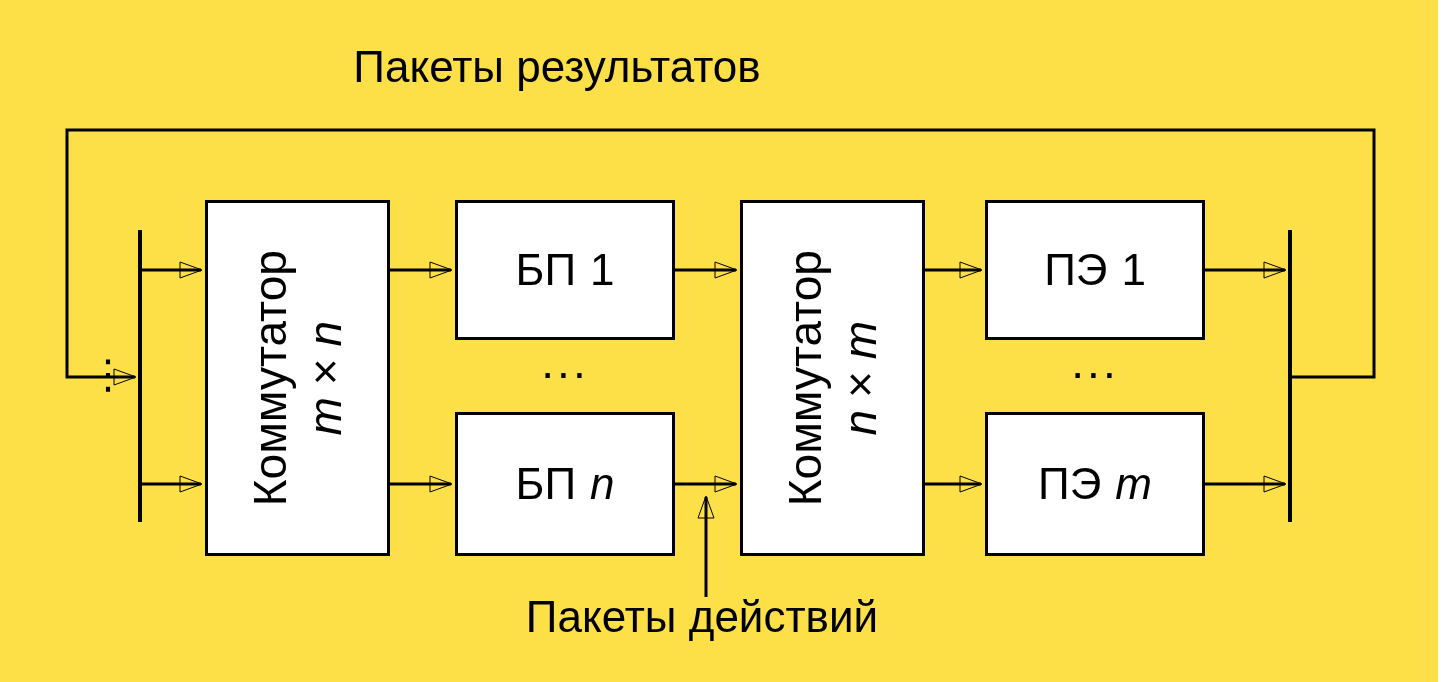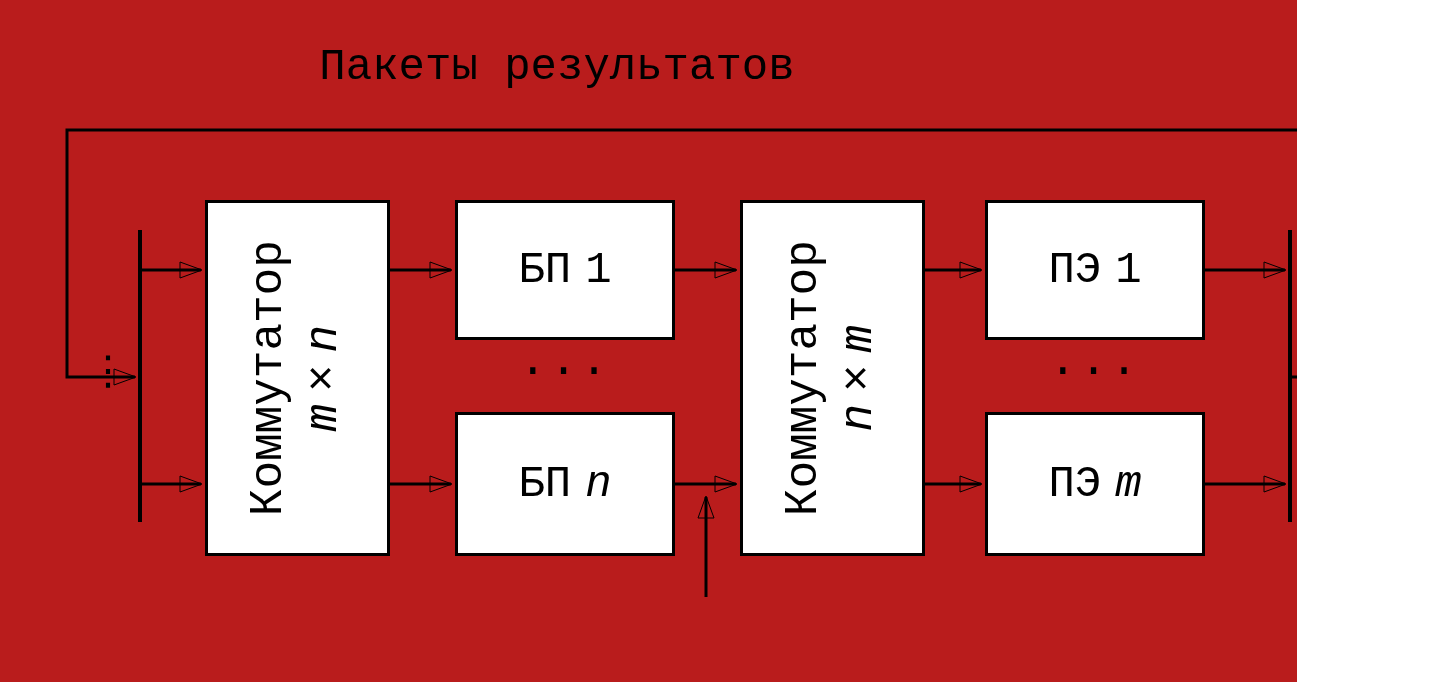--- a/index.html
+++ b/index.html
@@ -1,23 +1,23 @@
 <!DOCTYPE html>
 <html><head>
 <meta charset="utf-8">
 <style>
   * { margin: 0; padding: 0; box-sizing: border-box; }
   html, body { background: #ffffff; }
   .canvas {
     position: relative;
-    width: 1297px;
+    width: 1438px;
     height: 682px;
-    background: #b91c1c;
+    background: #fde047;
     color: #000000;
-    font-family: Liberation Mono, monospace;
+    font-family: Liberation Sans, sans-serif;
     overflow: hidden;
   }
   svg.overlay {
     position: absolute;
     left: 0; top: 0;
     width: 1442px; height: 682px;
   }
   svg.overlay line, svg.overlay path { stroke: #000000; fill: none; }
   .box {
     position: absolute;
@@ -130,14 +130,15 @@
       <span class="idx">1</span>
   </div>
 
   <div class="dots-h" style="left:995px; top:330px; width:200px;">...</div>
 
   <div class="box" style="left:985px; top:412px; width:220px; height:144px;">
     <span>ПЭ</span>
       <span class="idx it">m</span>
   </div>
 
+  <div class="caption" style="left:402px; top:592px; width:600px;">Пакеты действий</div>
 
 </div>
 
 </body></html>

